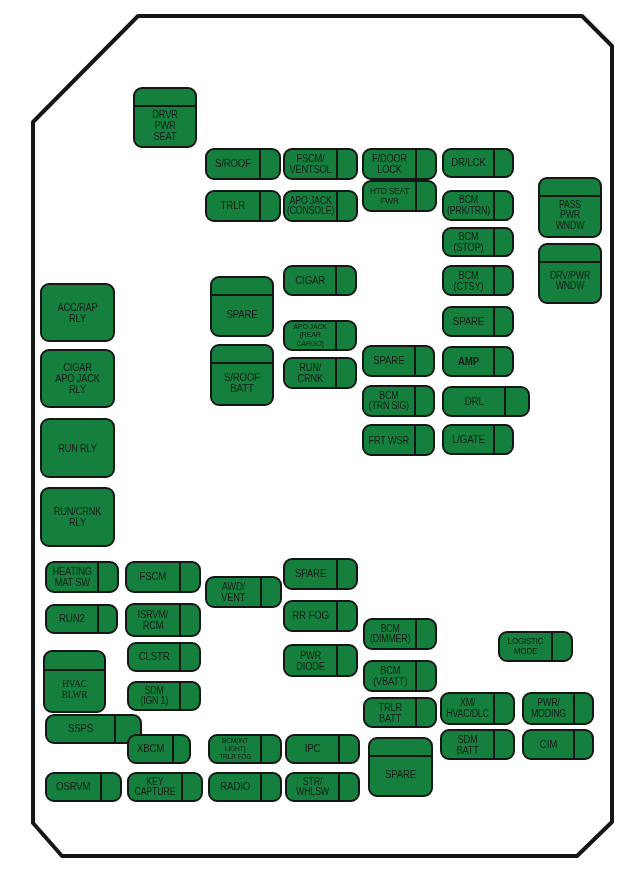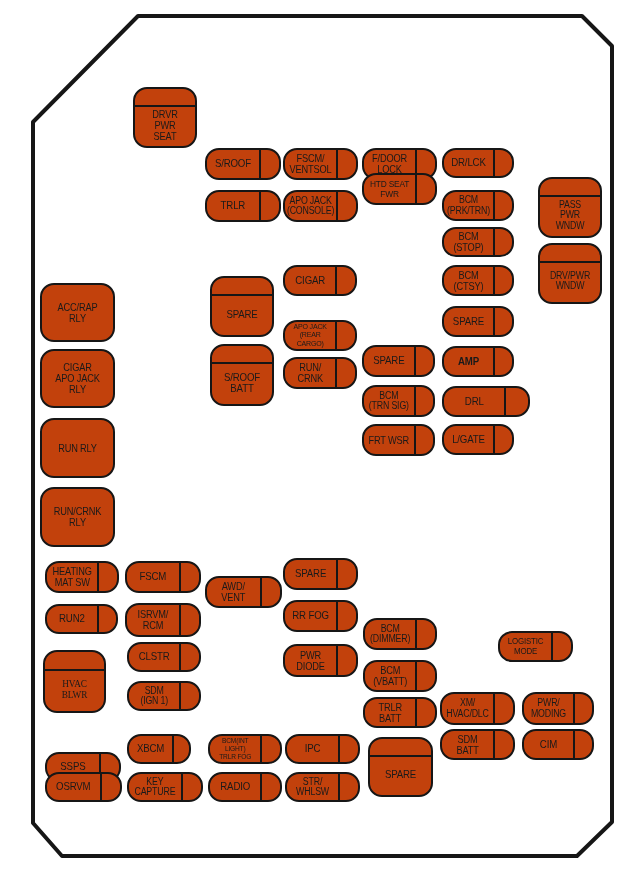--- a/index.html
+++ b/index.html
@@ -7,21 +7,21 @@
     position:relative;
     width:638px;height:873px;
     background:#ffffff;
     font-family:"Liberation Sans", sans-serif;
     overflow:hidden;
   }
   .outline-svg{position:absolute;left:0;top:0;width:638px;height:873px;}
   .outline-svg polygon{fill:none;stroke:#161616;stroke-width:4;stroke-linejoin:round;}
   .box{
     position:absolute;box-sizing:border-box;
-    border:2px solid #161616;border-radius:14px;background:#c2410c;
+    border:2px solid #161616;border-radius:9px;background:#15803d;
   }
   .box .divider{position:absolute;background:#161616;}
   .box.fuse  .divider{top:0;bottom:0;left:72%;width:2px;}
   .box.relay .divider{left:0;right:0;top:28%;height:2px;}
   .box .lbl{
     position:absolute;display:flex;align-items:center;justify-content:center;
     text-align:center;white-space:pre-line;line-height:1.04;
     letter-spacing:-0.2px;color:#1a1a1a;
     transform:scaleX(0.88);
   }
@@ -63,21 +63,21 @@
       </div>
       <div class="box fuse" style="left: 205px; top: 190px; width: 76px; height: 32px;">
         <div class="divider"></div>
         <span class="lbl" style="font-size: 11px;">TRLR</span>
       </div>
       <div class="box fuse" style="left: 283px; top: 190px; width: 75px; height: 32px;">
         <div class="divider"></div>
         <span class="lbl" style="font-size: 10px;">APO JACK
 (CONSOLE)</span>
       </div>
-      <div class="box fuse" style="left: 362px; top: 173px; width: 75px; height: 32px;">
+      <div class="box fuse" style="left: 362px; top: 180px; width: 75px; height: 32px;">
         <div class="divider"></div>
         <span class="lbl" style="font-size: 9.5px;">HTD SEAT
 FWR</span>
       </div>
       <div class="box fuse" style="left: 442px; top: 190px; width: 72px; height: 31px;">
         <div class="divider"></div>
         <span class="lbl" style="font-size: 10px;">BCM
 (PRK/TRN)</span>
       </div>
       <div class="box relay" style="left: 538px; top: 177px; width: 64px; height: 61px;">
@@ -251,21 +251,21 @@
       </div>
       <div class="box fuse" style="left: 440px; top: 729px; width: 75px; height: 31px;">
         <div class="divider"></div>
         <span class="lbl" style="font-size: 10.5px;">SDM
 BATT</span>
       </div>
       <div class="box fuse" style="left: 522px; top: 729px; width: 72px; height: 31px;">
         <div class="divider"></div>
         <span class="lbl" style="font-size: 11px;">CIM</span>
       </div>
-      <div class="box fuse" style="left: 45px; top: 752px; width: 76px; height: 30px;">
+      <div class="box fuse" style="left: 45px; top: 714px; width: 97px; height: 30px;">
         <div class="divider"></div>
         <span class="lbl" style="font-size: 11px;">SSPS</span>
       </div>
       <div class="box fuse" style="left: 127px; top: 734px; width: 64px; height: 30px;">
         <div class="divider"></div>
         <span class="lbl" style="font-size: 11px;">XBCM</span>
       </div>
       <div class="box fuse" style="left: 208px; top: 734px; width: 74px; height: 30px;">
         <div class="divider"></div>
         <span class="lbl" style="font-size: 7.5px;">BCM(INT LIGHT)

